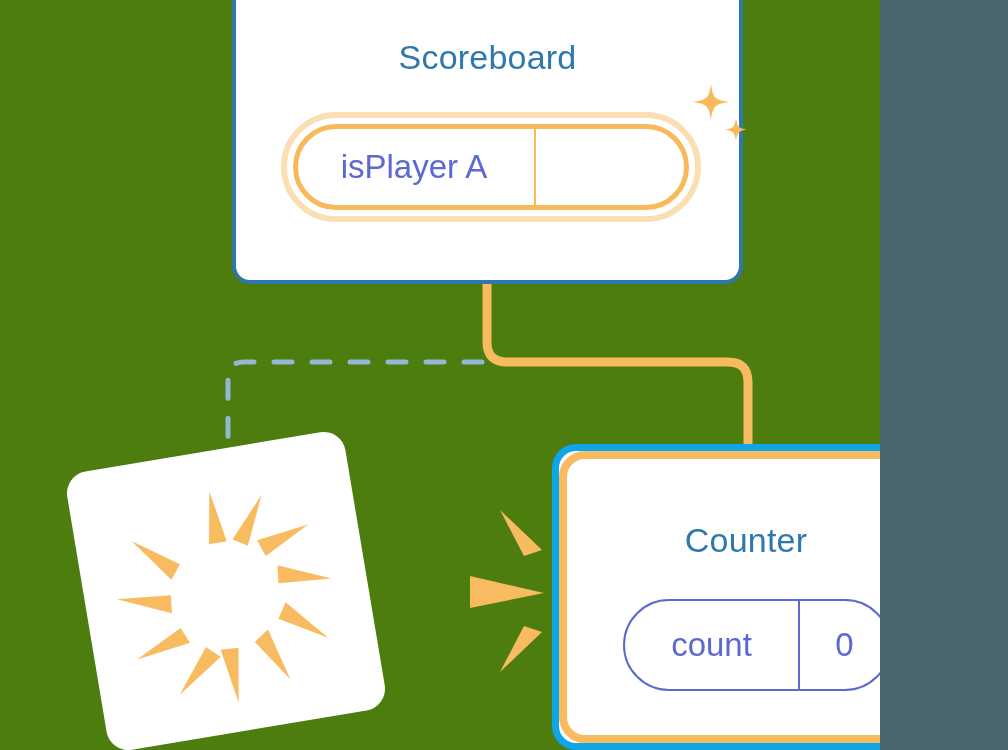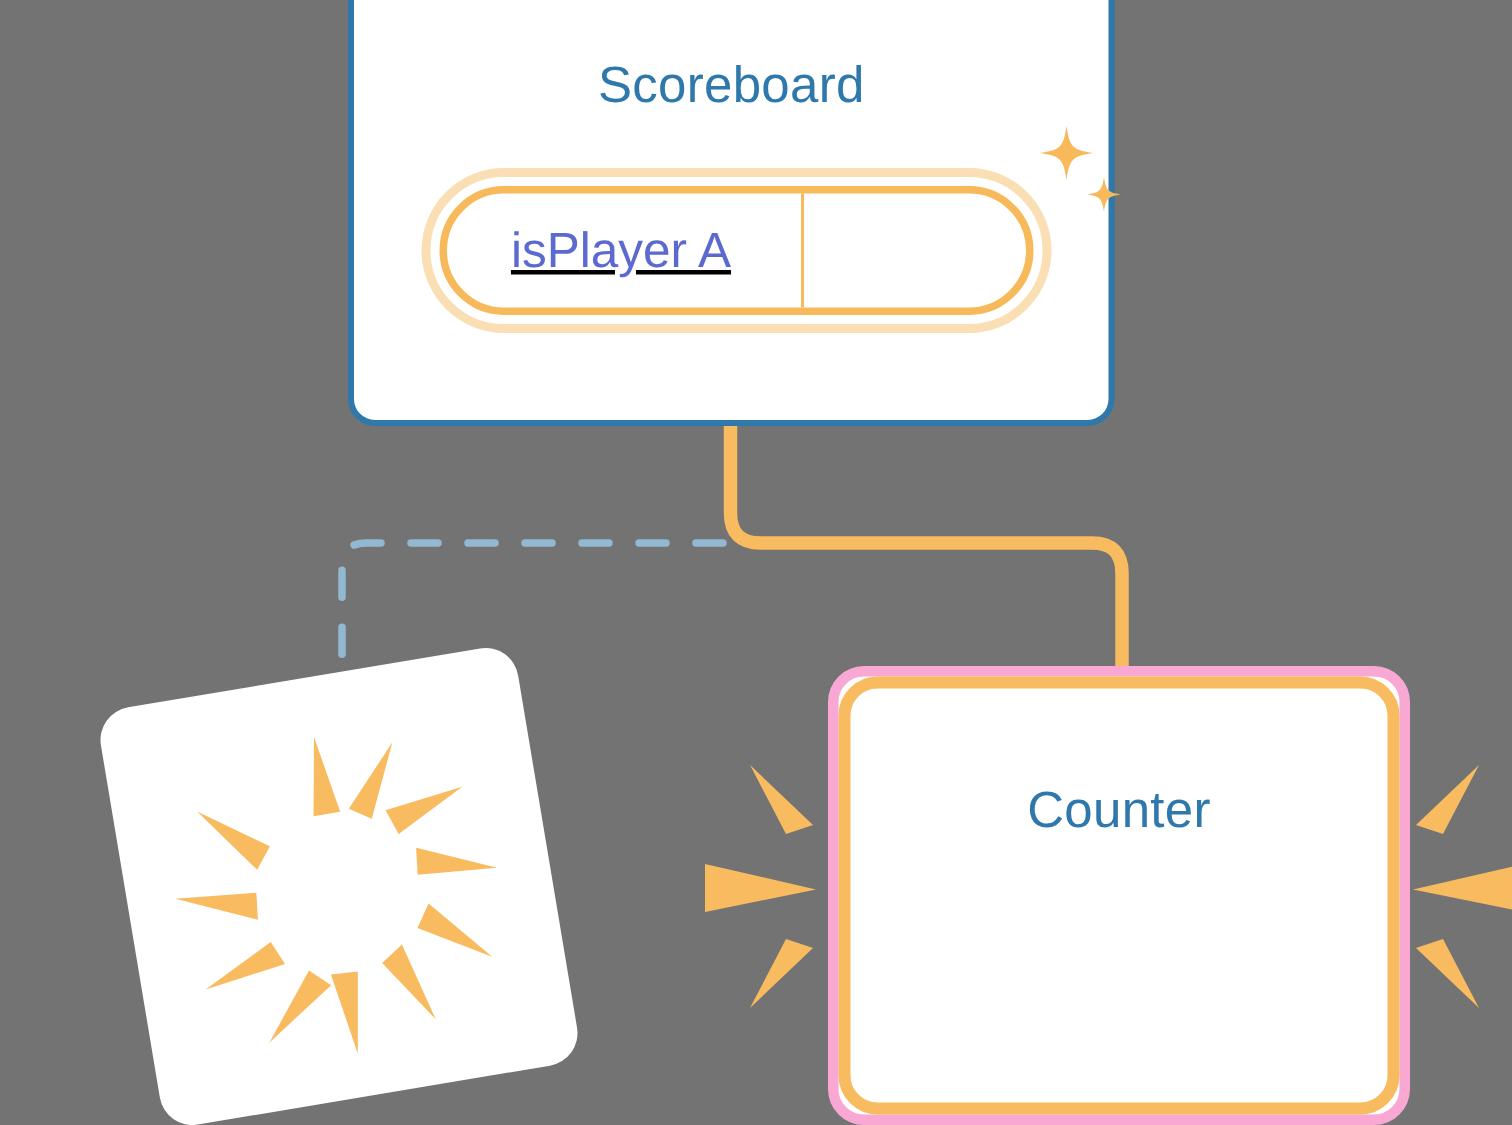--- a/index.html
+++ b/index.html
@@ -8,23 +8,23 @@
     background: #4c6670;
   }
   body {
     width: 1008px;
     height: 750px;
     overflow: hidden;
     font-family: "Liberation Sans", sans-serif;
   }
   #stage {
     position: relative;
-    width: 1008px;
+    width: 880px;
     height: 750px;
-    background: #737373;
+    background: #4d7c0f;
     overflow: hidden;
   }
 
   
   #connectors {
     position: absolute;
     left: 0; top: 0;
     width: 1008px;
     height: 750px;
     pointer-events: none;
@@ -74,21 +74,20 @@
   }
   .pill-hi-inner {
     position: absolute;
     inset: 6px;
     box-sizing: border-box;
     background: #ffffff;
     border: 5px solid #f7b95a;
     border-radius: 999px;
     display: flex;
     align-items: stretch;
-    text-decoration: underline;
   }
   .pill-cell {
     display: flex;
     align-items: center;
     justify-content: center;
     box-sizing: border-box;
   }
   .pill-hi-inner .pill-key {
     flex: 0 0 238px;
     border-right: 2px solid #f7b95a;
@@ -115,21 +114,21 @@
 
   
   .card-counter {
     position: absolute;
     left: 552px;
     top: 444px;
     width: 388px;
     height: 306px;
     box-sizing: border-box;
     background: #ffffff;
-    border: 7px solid #f9a8d4;
+    border: 7px solid #0ea5e9;
     border-radius: 24px;
     z-index: 3;
   }
   .card-counter-inner {
     position: absolute;
     inset: 0;
     box-sizing: border-box;
     background: #ffffff;
     border: 8px solid #f8bb5f;
     border-radius: 26px;
@@ -264,16 +263,20 @@
       <path d="M46 12 L4 52 L22 58 Z"></path>
       <path d="M76 78 L2 95 L76 110 Z"></path>
       <path d="M22 128 L4 134 L46 174 Z"></path>
     </g>
   </svg>
 
   <div class="card-counter">
     <div class="card-counter-inner">
       <div class="card-title">Counter</div>
 
+      <div class="pill-plain">
+        <div class="pill-cell pill-key">count</div>
+        <div class="pill-cell pill-val">0</div>
+      </div>
     </div>
   </div>
 
 </div>
 
 </body></html>

